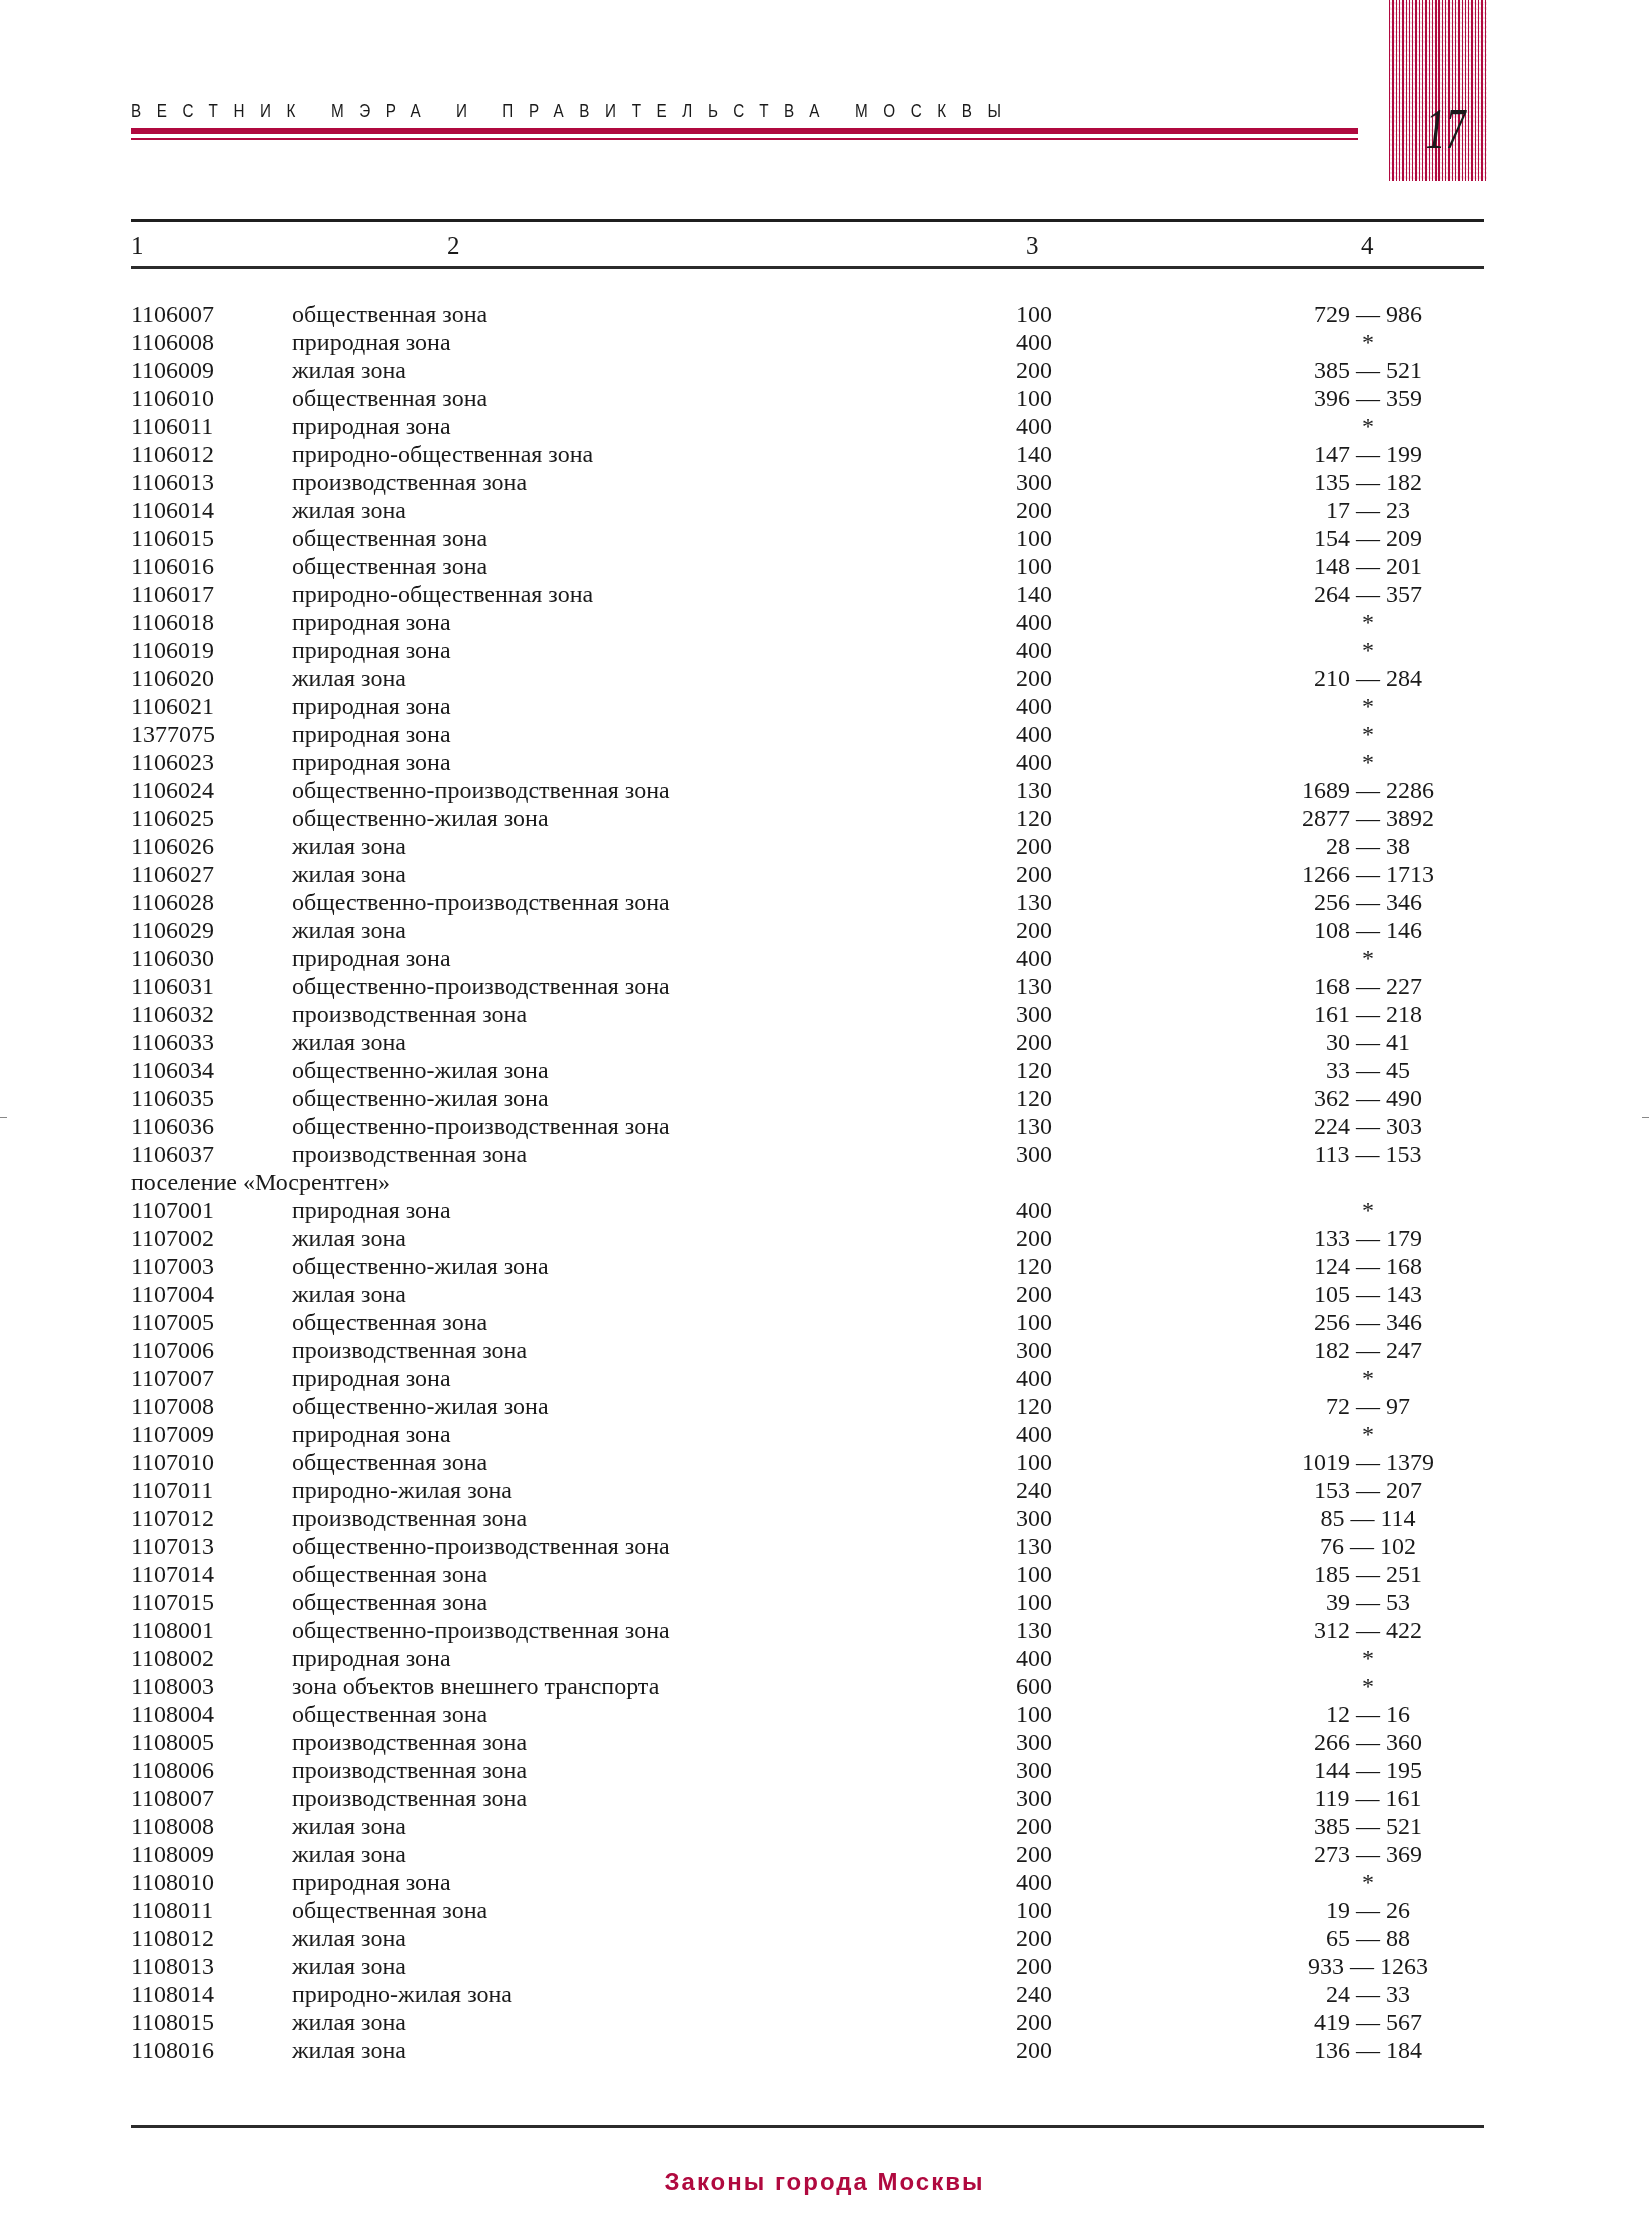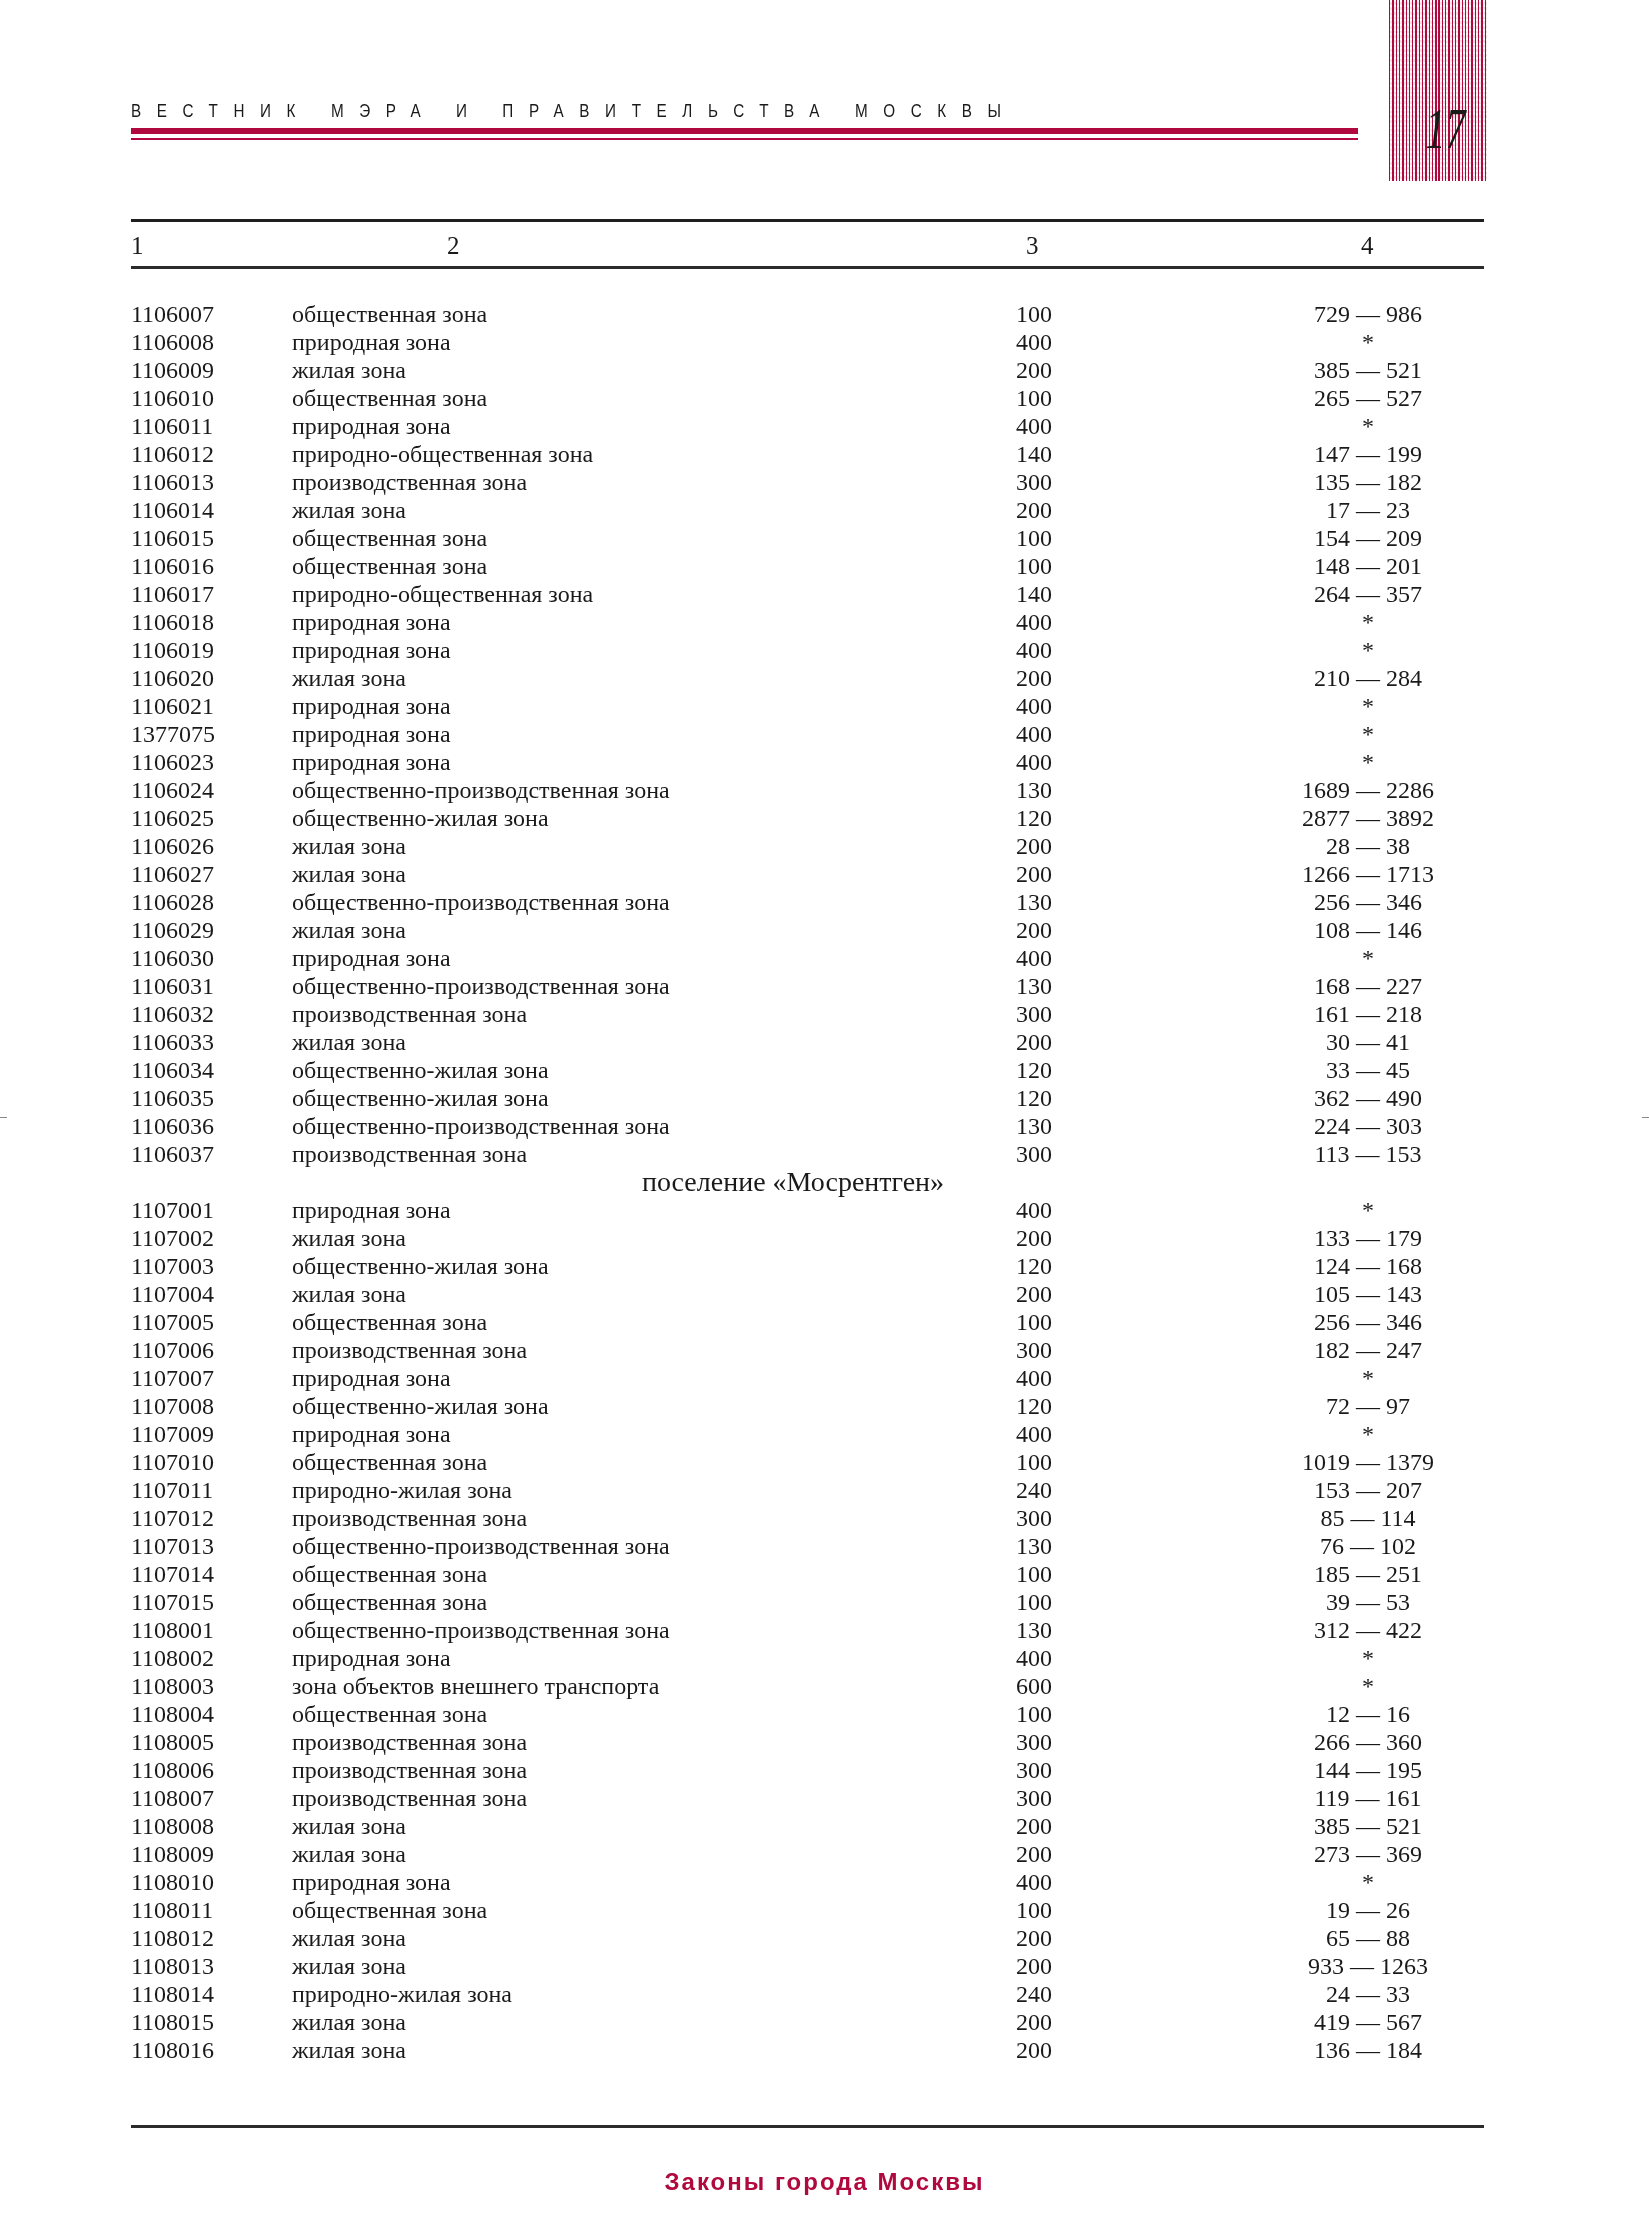--- a/index.html
+++ b/index.html
@@ -31,21 +31,21 @@
   .col-head { position: absolute; top: 231px; font-size: 25px; line-height: 29px; }
   .ch1 { left: 131px; } .ch2 { left: 447px; } .ch3 { left: 1026px; } .ch4 { left: 1361px; }
 
   .rows { position: absolute; left: 131px; top: 300px; width: 1353px; }
   .row { position: relative; height: 28px; font-size: 24px; line-height: 28px; white-space: nowrap; }
   .row span { position: absolute; top: 0; }
   .c-code { left: 0; }
   .c-zone { left: 161px; }
   .c-coef { left: 885px; }
   .c-val  { left: 1134px; width: 206px; text-align: center; }
-  .section-title { position: relative; height: 28px; font-size: 28px; line-height: 28px; text-align: center; width: 1324px; }
+  .section-title { position: relative; height: 28px; font-size: 24px; line-height: 28px; width: 1324px; }
 
   .footer { position: absolute; left: 0; top: 2168px; width: 1649px; text-align: center;
     font-family: "Liberation Sans", "DejaVu Sans", sans-serif; font-weight: bold; font-size: 24px;
     color: #b0093f; letter-spacing: 2px; }
   .side-mark { position: absolute; top: 1117px; width: 6.7px; height: 1.3px; background: #888; }
 </style>
 </head>
 <body>
 
 <div class="page-tile"></div>
@@ -78,21 +78,21 @@
     <div class="row">
       <span class="c-code">1106009</span>
       <span class="c-zone">жилая зона</span>
       <span class="c-coef">200</span>
       <span class="c-val">385 — 521</span>
     </div>
     <div class="row">
       <span class="c-code">1106010</span>
       <span class="c-zone">общественная зона</span>
       <span class="c-coef">100</span>
-      <span class="c-val">265 — 527</span>
+      <span class="c-val">396 — 359</span>
     </div>
     <div class="row">
       <span class="c-code">1106011</span>
       <span class="c-zone">природная зона</span>
       <span class="c-coef">400</span>
       <span class="c-val">*</span>
     </div>
     <div class="row">
       <span class="c-code">1106012</span>
       <span class="c-zone">природно-общественная зона</span>

